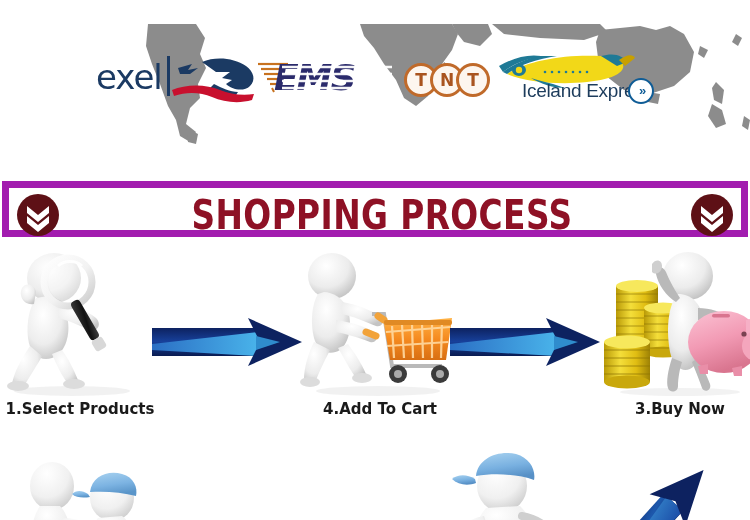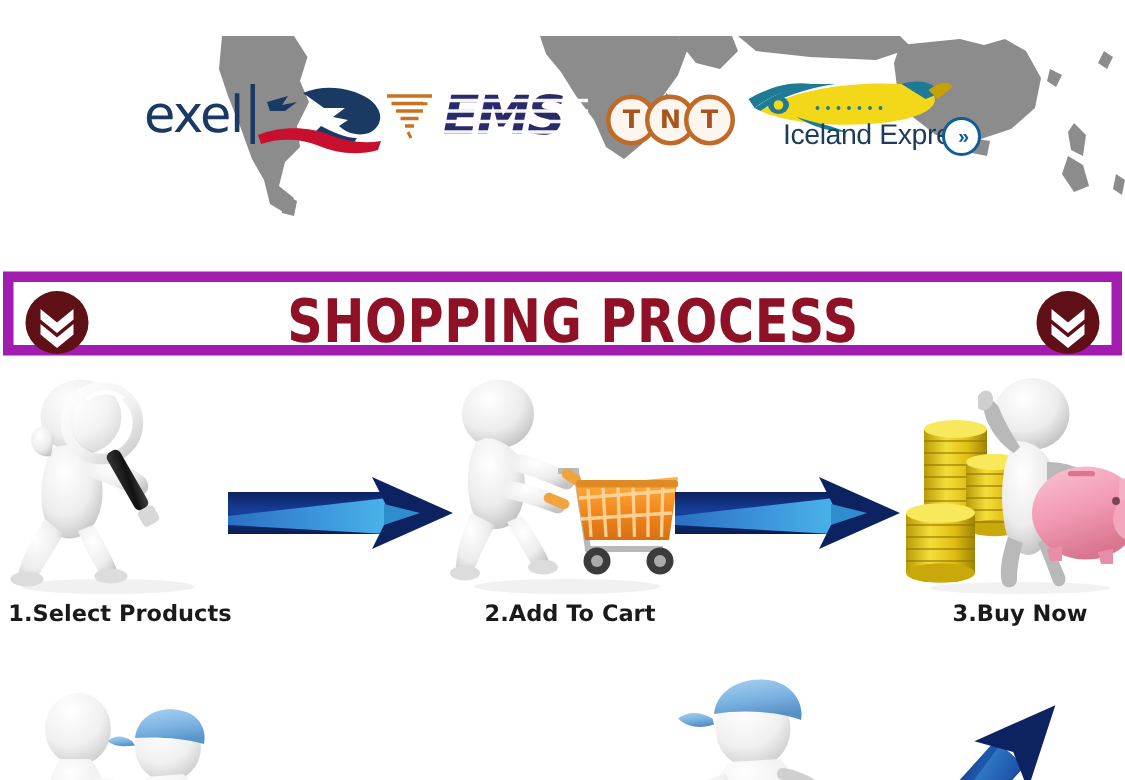--- a/index.html
+++ b/index.html
@@ -30,21 +30,21 @@
     letter-spacing: -1px; line-height: 34px;
   }
   .exel-bar {
     position: absolute; left: 71px; top: 2px; width: 3px; height: 40px;
     background: #1b3a63;
   }
 
   
   .ems { position: absolute; left: 258px; top: 33px; width: 130px; height: 48px; }
   .ems-text {
-    position: absolute; left: 37px; top: 2px;
+    position: absolute; left: 16px; top: 2px;
     font-family: "DejaVu Sans", sans-serif;
     font-size: 36px; font-weight: bold; font-style: italic;
     color: #2a2a6b; letter-spacing: -2px; line-height: 38px;
   }
   .ems-stripes { position: absolute; left: 24px; top: 2px; width: 110px; height: 40px; }
 
   
   .tnt { position: absolute; left: 404px; top: 39px; width: 86px; height: 36px; }
   .tnt-circ {
     position: absolute; top: 0; width: 34px; height: 34px; border-radius: 50%;
@@ -344,21 +344,21 @@
           <line x1="86" y1="86" x2="150" y2="81"></line>
           <line x1="87" y1="100" x2="148" y2="96"></line>
         </g>
         <rect x="84" y="74" width="68" height="5" rx="2" fill="#e08a24"></rect>
 
         <circle cx="98" cy="128" r="9" fill="#3b3b3b"></circle>
           <circle cx="98" cy="128" r="4" fill="#aaa"></circle>
         <circle cx="140" cy="128" r="9" fill="#3b3b3b"></circle>
           <circle cx="140" cy="128" r="4" fill="#aaa"></circle>
       </svg>
-      <div class="step-label">2.Add To Cart</div>
+      <div class="step-label">4.Add To Cart</div>
     </div>
 
     <svg class="arrow arrow2" viewBox="0 0 150 52">
       <rect x="0" y="12" width="106" height="28" fill="url(#ag1)"></rect>
       <polygon points="0,28 106,16 106,40 0,34" fill="url(#ah1)"></polygon>
       <polygon points="96,2 150,26 96,50 108,26" fill="#0d2260"></polygon>
       <polygon points="104,20 128,26 104,34" fill="#2f8ccd"></polygon>
     </svg>
 
     <div class="step step3">

